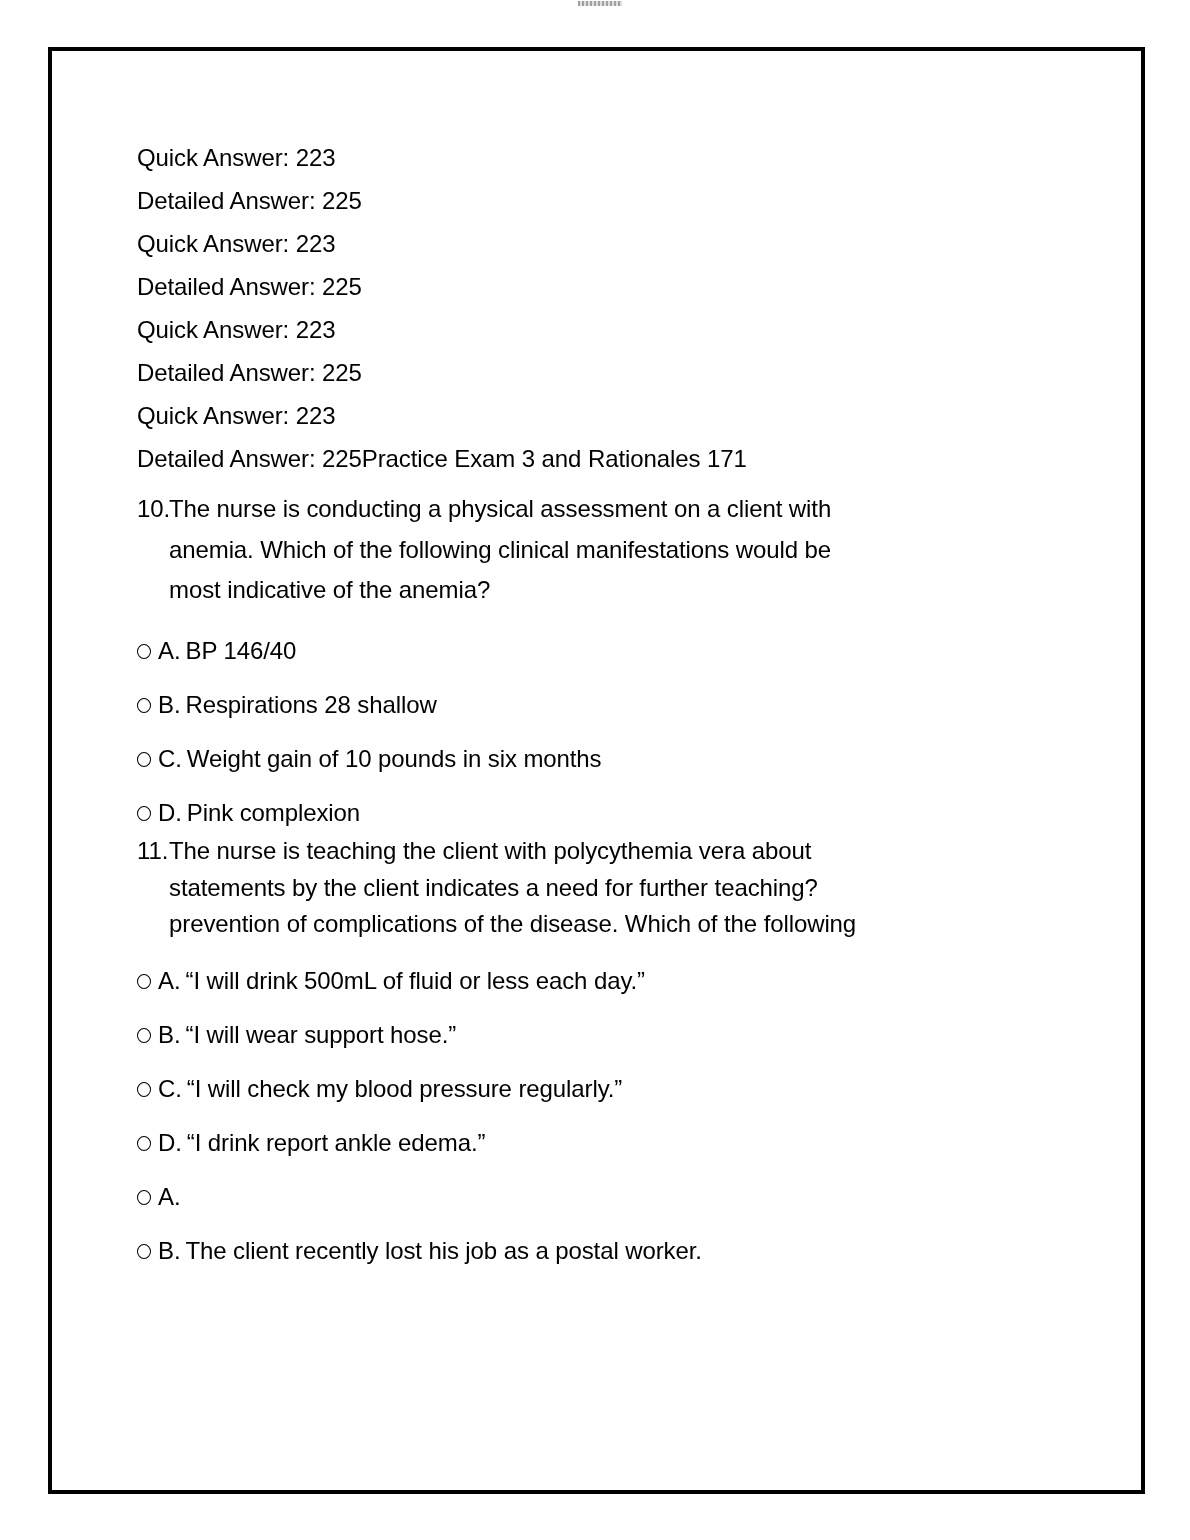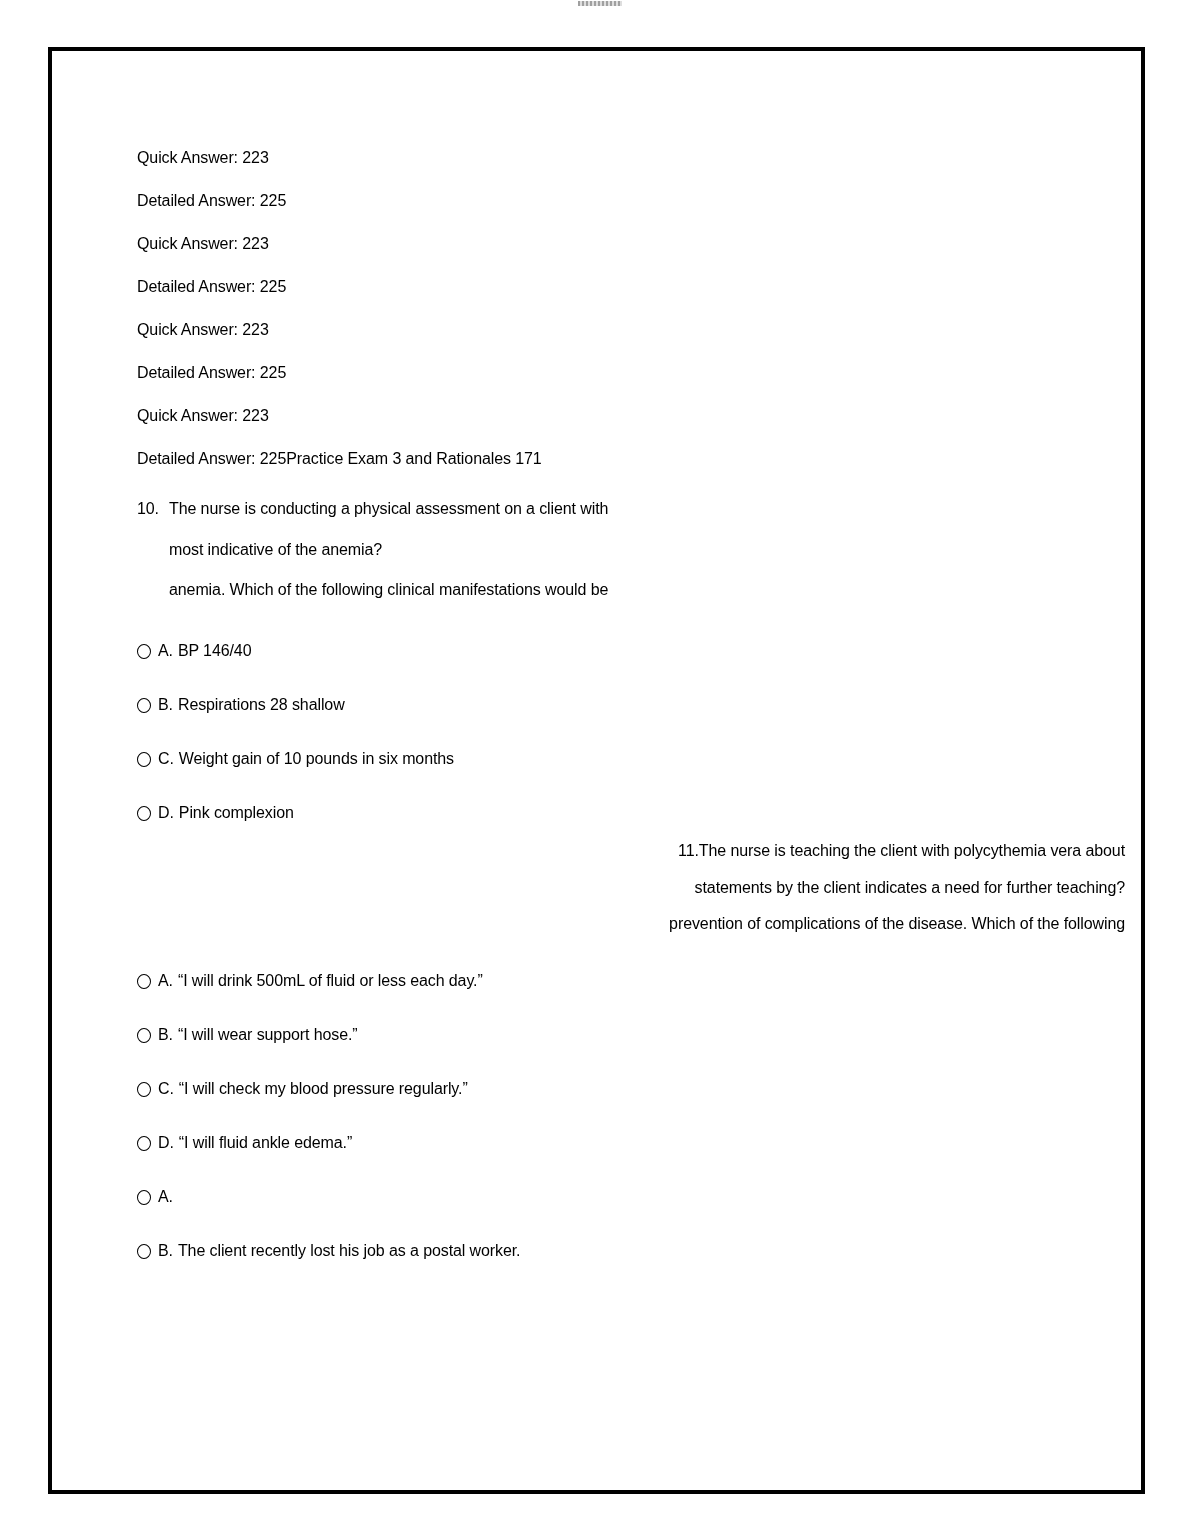--- a/index.html
+++ b/index.html
@@ -19,32 +19,32 @@
     opacity: 0.85;
   }
   .page-frame {
     position: absolute;
     left: 48px; top: 47px;
     width: 1097px; height: 1447px;
     border: 4px solid #000000;
     background: #ffffff;
   }
   .content {
-    padding: 94px 16px 0 85px;
-    font-size: 16px;
+    padding: 94px 40px 0 85px;
+    font-size: 24px;
     line-height: 26px;
     letter-spacing: -0.1px;
     white-space: nowrap;
   }
   .ref-line { margin-bottom: 17px; }
   .q10 { margin-top: 24px; }
   .q11 { margin-top: 12px; }
   .q12 { margin-top: 14px; }
   .q10 .q-line { margin-bottom: 14.5px; }
-  .q11 .q-line { margin-bottom: 10.5px; text-align: right; }
+  .q11 .q-line { margin-bottom: 10.5px; }
   .q12 .q-line { margin-bottom: 17px; }
   .q-num { display: inline-block; width: 32px; }
   .indent { padding-left: 32px; }
   .option { display: flex; align-items: center; margin-top: 28px; }
   .q10 .q-line + .option { margin-top: 35px; }
   .q11 .q-line + .option { margin-top: 31px; }
   .q12 .q-line + .option { margin-top: 29px; }
   .radio {
     width: 14px; height: 15px;
     border: 1.7px solid #000000;
@@ -68,22 +68,22 @@
     <div class="ref-line">Detailed Answer: 225</div>
     <div class="ref-line">Quick Answer: 223</div>
     <div class="ref-line">Detailed Answer: 225</div>
     <div class="ref-line">Quick Answer: 223</div>
     <div class="ref-line">Detailed Answer: 225Practice Exam 3 and Rationales 171</div>
 
     <div class="question q10">
       <div class="q-line">
         <span class="q-num">10.</span><span>The nurse is conducting a physical assessment on a client with</span>
       </div>
+      <div class="q-line indent">anemia. Which of the following clinical manifestations would be</div>
       <div class="q-line indent">most indicative of the anemia?</div>
-      <div class="q-line indent">anemia. Which of the following clinical manifestations would be</div>
 
       <div class="option">
         <span class="radio"></span>
         <span class="opt-label">A.</span>
         <span class="opt-text">BP 146/40</span>
       </div>
       <div class="option">
         <span class="radio"></span>
         <span class="opt-label">B.</span>
         <span class="opt-text">Respirations 28 shallow</span>
@@ -118,21 +118,21 @@
         <span class="opt-text">“I will wear support hose.”</span>
       </div>
       <div class="option">
         <span class="radio"></span>
         <span class="opt-label">C.</span>
         <span class="opt-text">“I will check my blood pressure regularly.”</span>
       </div>
       <div class="option">
         <span class="radio"></span>
         <span class="opt-label">D.</span>
-        <span class="opt-text">“I will fluid ankle edema.”</span>
+        <span class="opt-text">“I drink report ankle edema.”</span>
       </div>
     </div>
 
     <div class="question q12">
 
       <div class="option">
         <span class="radio"></span>
         <span class="opt-label">A.</span>
       </div>
       <div class="option">

